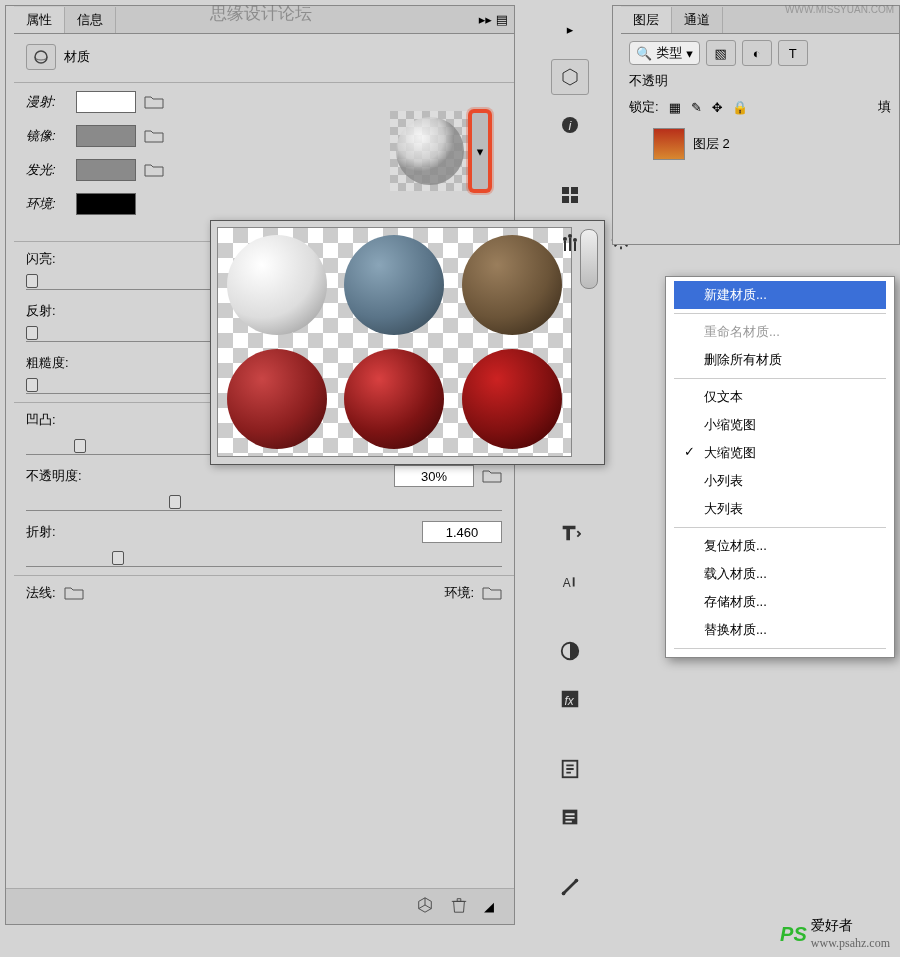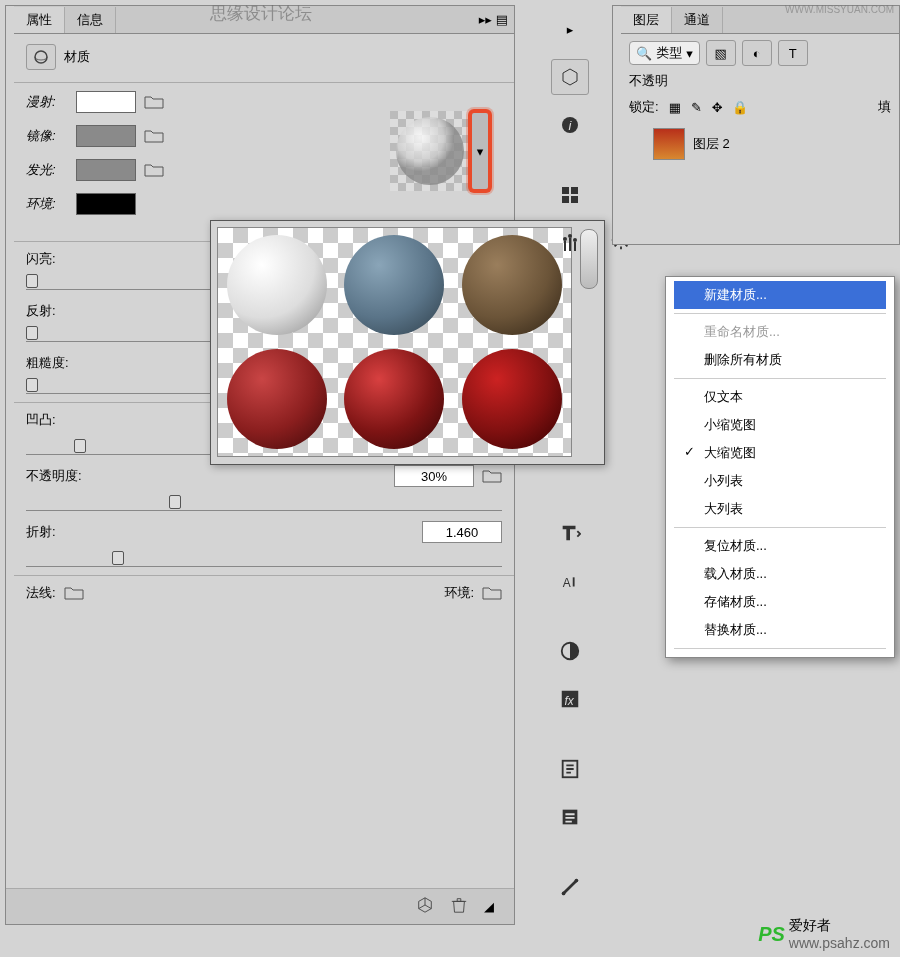--- a/index.html
+++ b/index.html
@@ -77,21 +77,21 @@
 .menu-item.disabled { color: #999; }
 .menu-sep { height: 1px; background: #ccc; margin: 4px 0; }
 .menu-check::before { content:"✓"; position:absolute; left:10px; }
 
 
 .wm-top { position: absolute; top: 2px; left: 210px; font-size: 17px; color: rgba(100,100,100,.6); }
 .wm-tr { position: absolute; top: 4px; right: 6px; font-size: 10px; color: rgba(120,120,120,.6); }
 .wm-br { position: absolute; bottom: 6px; right: 10px; display:flex; align-items:center; gap:4px; }
 .wm-br .ps { color:#2eb82e; font-weight:bold; font-size:20px; font-style:italic; }
 .wm-br .txt { font-size:14px; }
-.wm-br .url { font-size:14px; color:#666; }
+.wm-br .url { font-size:12px; color:#666;font-family:Liberation Serif, serif; }
 </style>
 </head>
 <body>
 
 <div class="panel left-panel">
   <div class="tabs">
     <div class="tab active">属性</div>
     <div class="tab">信息</div>
     <div class="tab-filler">
       <span>▸▸</span>

